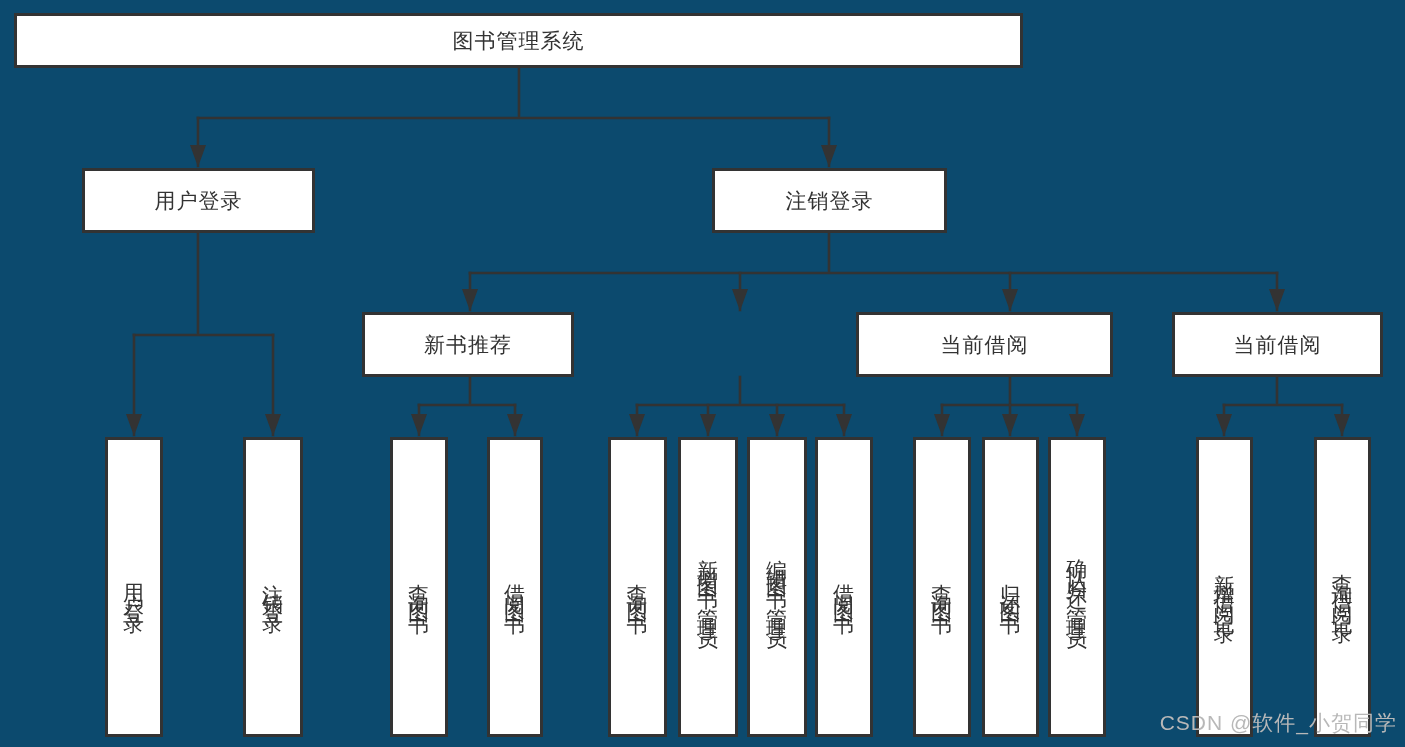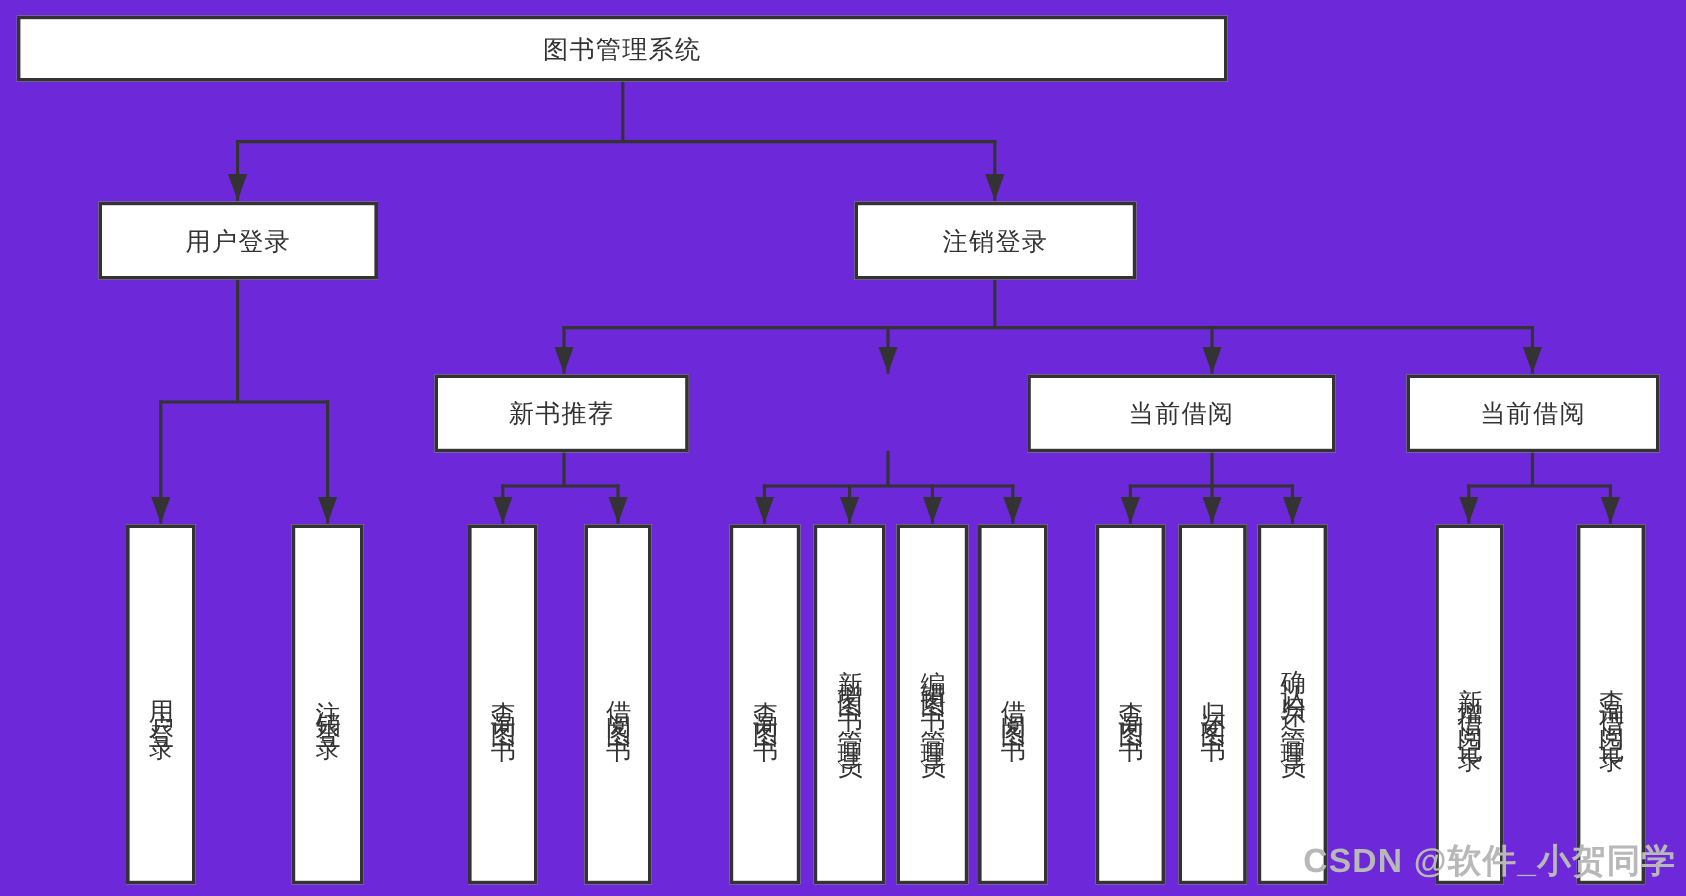--- a/index.html
+++ b/index.html
@@ -1,38 +1,38 @@
 <!DOCTYPE html>
 <html><head>
 <meta charset="utf-8">
 <style>
   html,body{margin:0;padding:0;background:#ffffff;}
   #canvas{
-    position:relative;width:1405px;height:747px;background:#6d28d9;overflow:hidden;
+    position:relative;width:1405px;height:747px;background:#0c4a6e;overflow:hidden;
     font-family:"Liberation Sans","DejaVu Sans",sans-serif;
   }
   #connectors{position:absolute;left:0;top:0;width:1405px;height:747px;}
   .hbox{
     position:absolute;box-sizing:border-box;border:3px solid #333333;background:#ffffff;
     display:flex;align-items:center;justify-content:center;
     font-size:21px;color:#333333;letter-spacing:1px;
   }
   .vbox{
     position:absolute;box-sizing:border-box;border:3px solid #333333;background:#ffffff;
     top:437px;height:300px;
     display:flex;align-items:center;justify-content:center;
   }
   .vtext{
     writing-mode:vertical-rl;text-orientation:mixed;
     font-size:21px;color:#333333;letter-spacing:10px;line-height:1;
     white-space:nowrap;
   }
   .watermark{
     position:absolute;right:8px;bottom:10px;
-    font-size:28px;color:#b8b8b8;letter-spacing:1px;z-index:5;font-weight:bold;
+    font-size:21px;color:#b8b8b8;letter-spacing:1px;z-index:5;
   }
 </style>
 </head>
 <body>
 
 <div id="canvas">
 
   <svg id="connectors" viewBox="0 0 1405 747" xmlns="http://www.w3.org/2000/svg">
     <defs>
       <marker id="ah" markerUnits="userSpaceOnUse" markerWidth="24" markerHeight="18" refX="21" refY="8" orient="auto">

